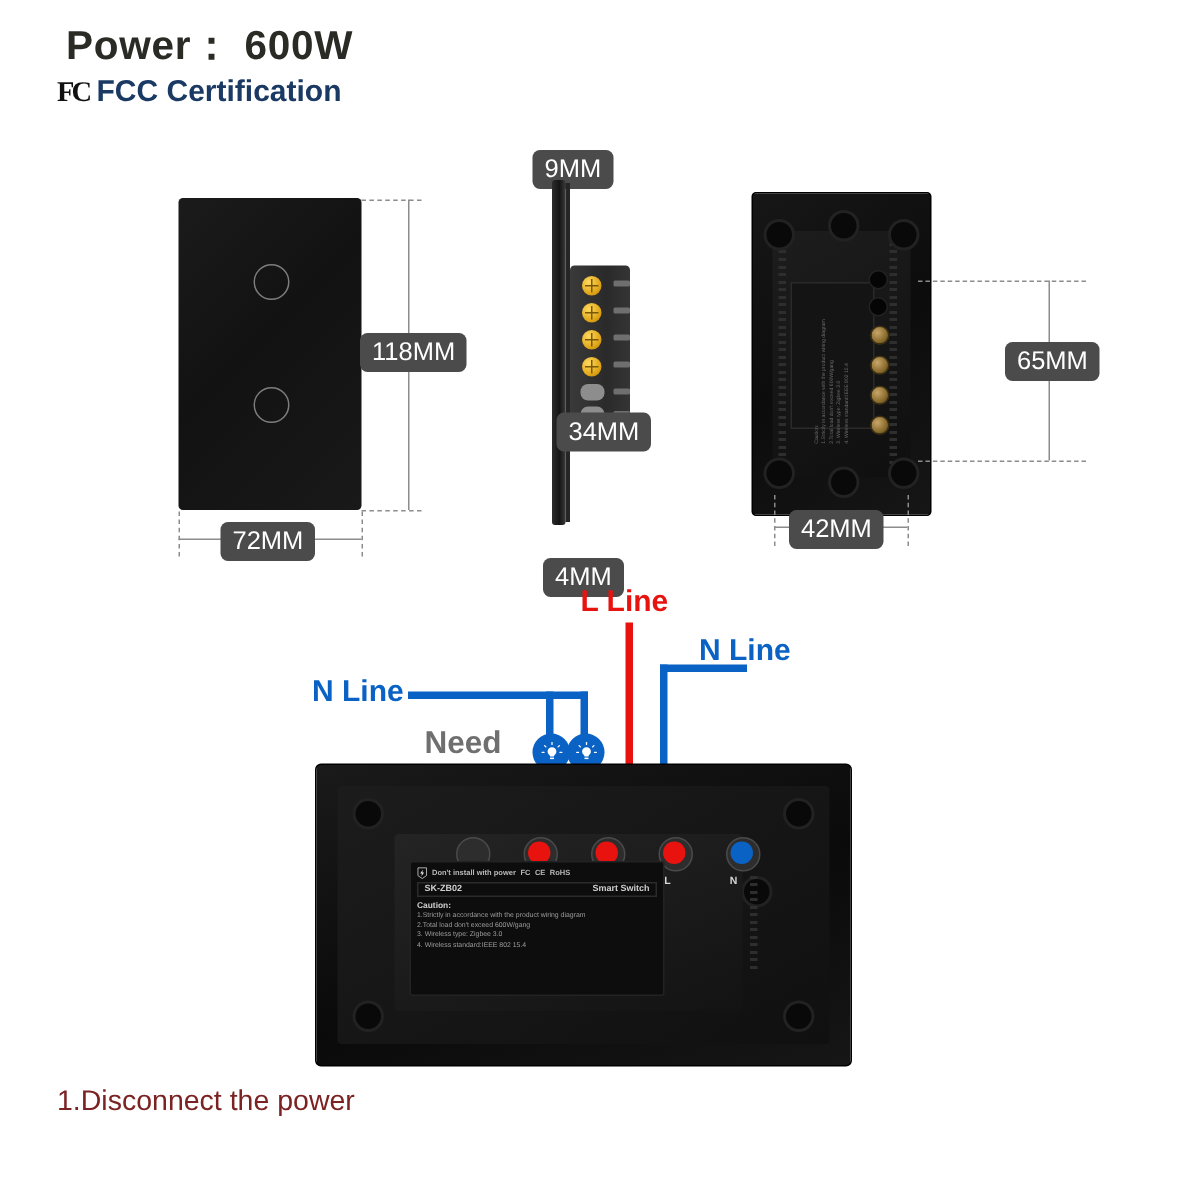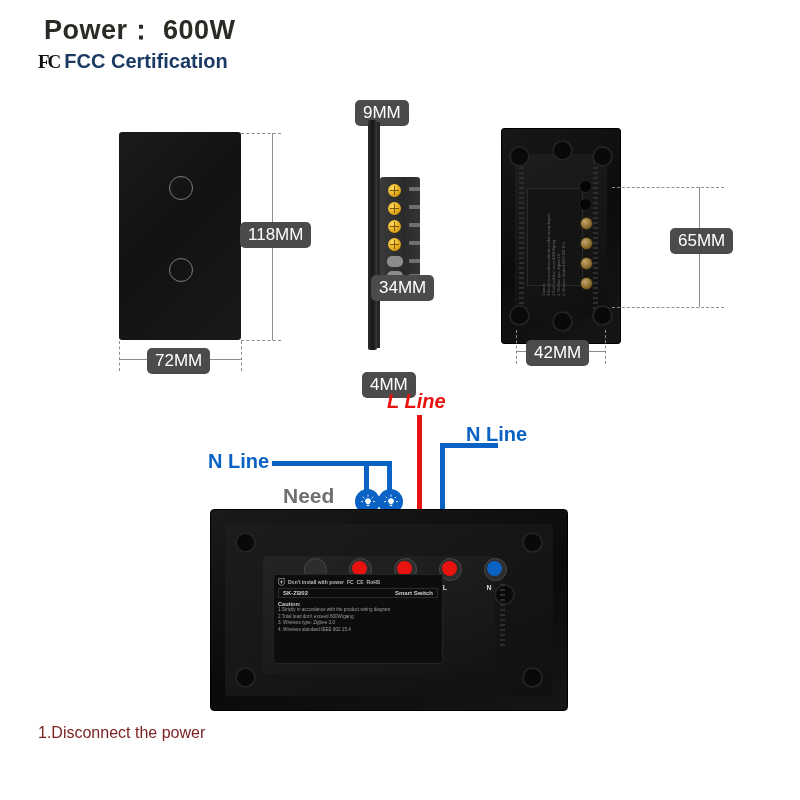--- a/index.html
+++ b/index.html
@@ -148,27 +148,27 @@
   .term-dot.blue{background:#0a63c4;}
   .term-ring{
     position:absolute;width:21px;height:21px;border-radius:50%;
     background:#2d2d2d;border:1px solid #4a4a4a;
   }
   .lamp-icon{
     position:absolute;width:25px;height:25px;border-radius:50%;background:#0a63c4;
     display:flex;align-items:center;justify-content:center;
   }
   .wire-label{font-size:20px;font-weight:bold;white-space:nowrap;}
-  #label-l-line{color:#e8130f;left:387px;top:390px;font-style:italic;}
+  #label-l-line{color:#e8130f;left:387px;top:390px;}
   #label-n-line-left{color:#0a63c4;left:208px;top:450px;}
   #label-n-line-right{color:#0a63c4;left:466px;top:423px;}
   #label-load{left:283px;top:484px;font-size:21px;color:#6f6f6f;}
 
   
-  .instruction{left:38px;font-size:16px;color:#7b2222;white-space:nowrap;}
+  .instruction{left:38px;font-size:19px;color:#7b2222;white-space:nowrap;}
   #instruction-1{top:724px;}
   #instruction-2{top:756px;}
 </style>
 </head>
 <body>
 
 <div class="stage">
 
   <div class="abs" id="power-heading">Power： 600W</div>
   <div class="abs" id="fcc-row">

